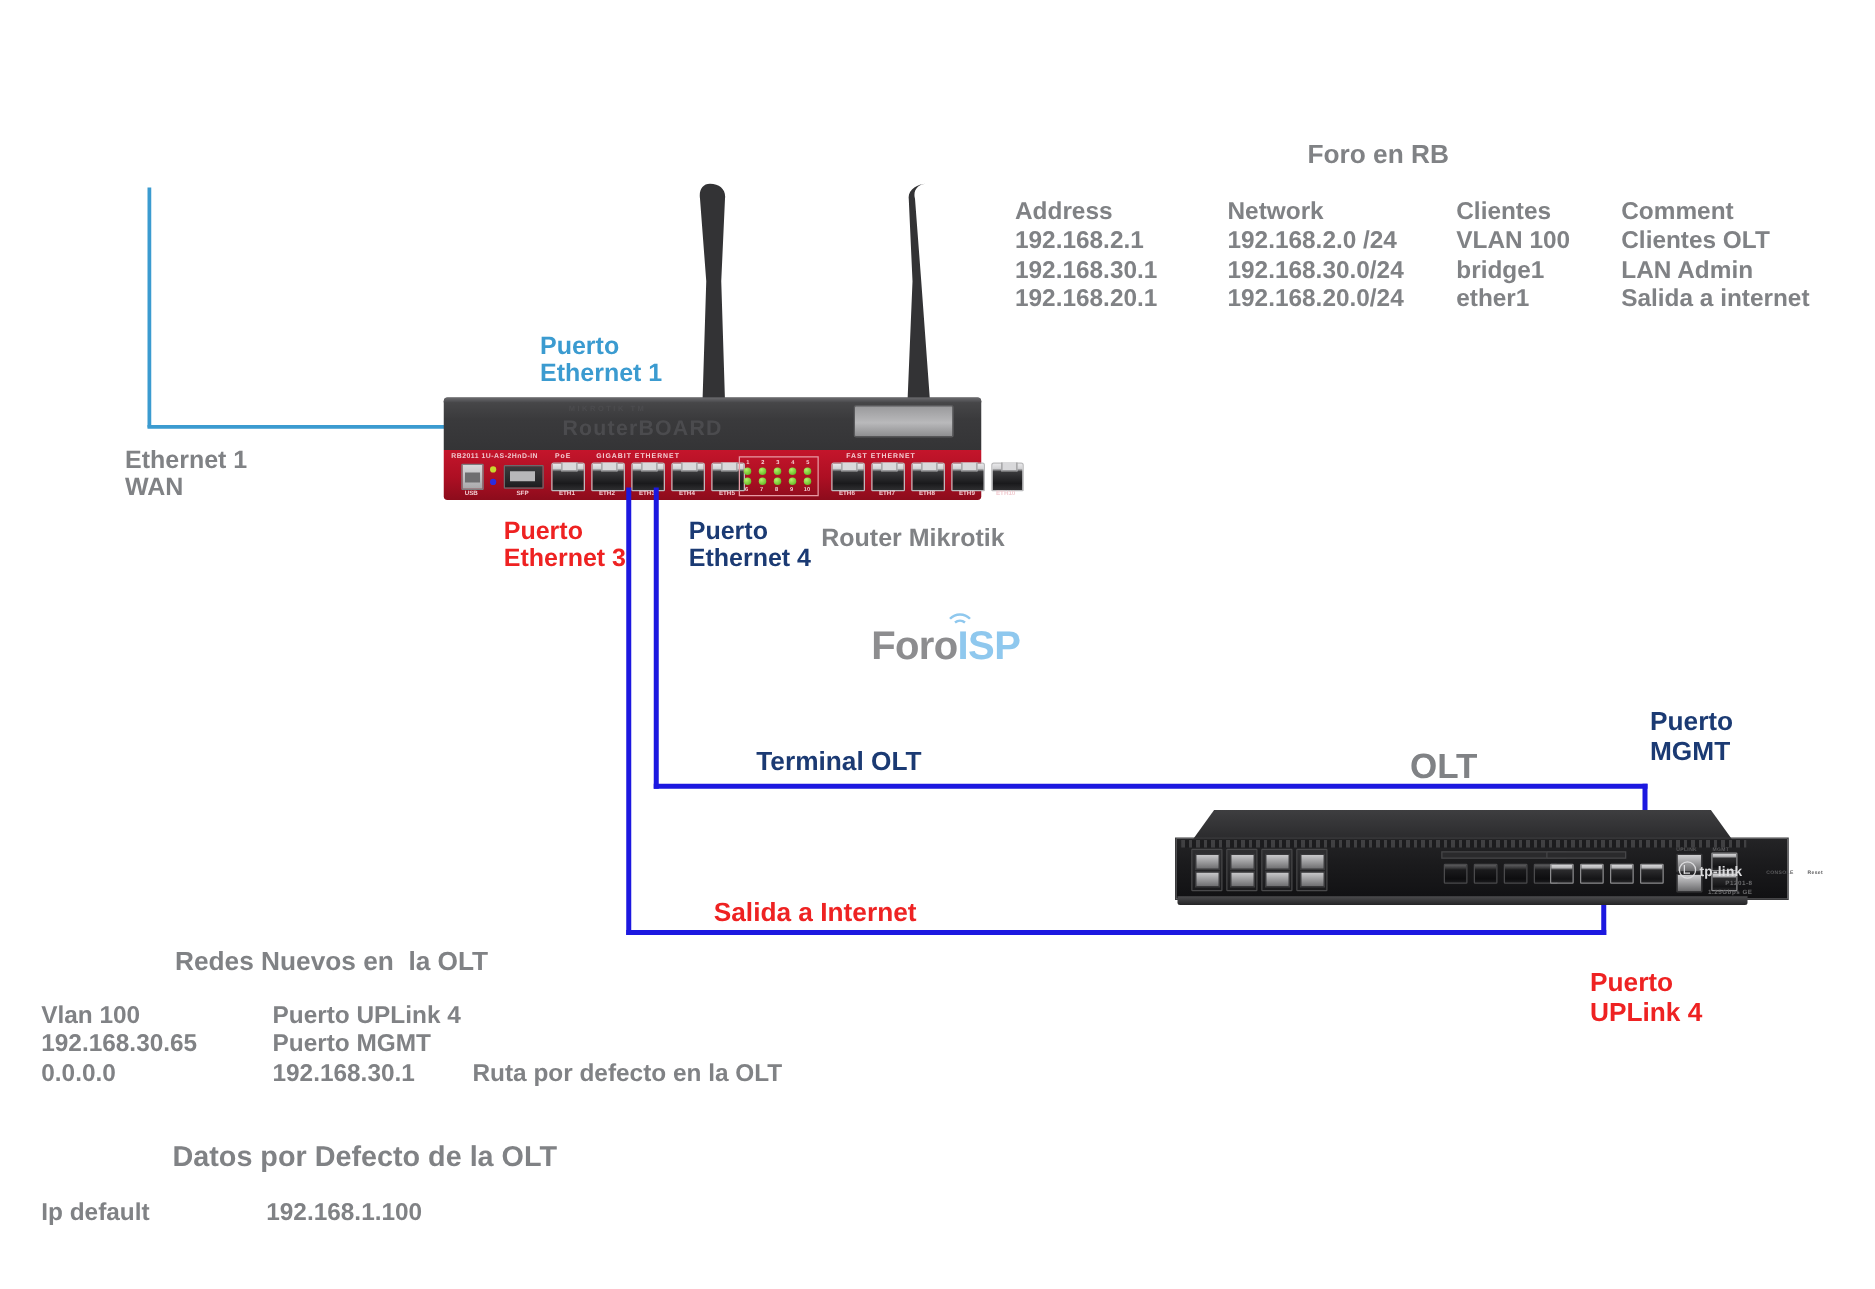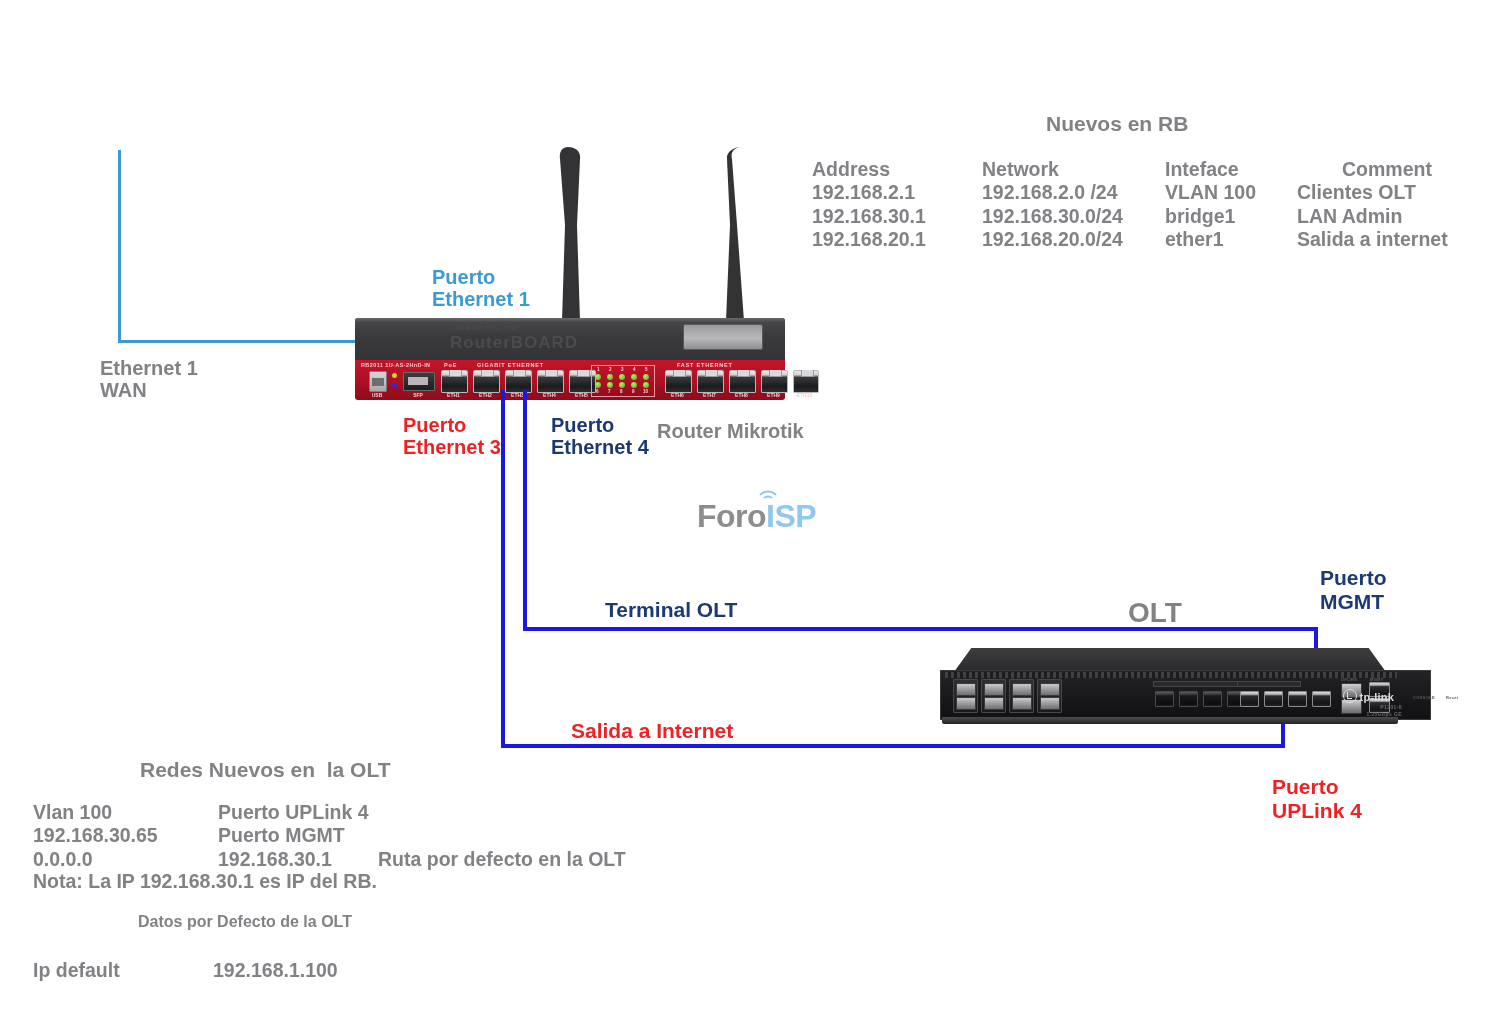--- a/index.html
+++ b/index.html
@@ -361,28 +361,28 @@
   </div>
 
   <div class="wm">
     <svg class="wm-ant" viewBox="0 0 22 18">
       <path d="M3,13 A11,11 0 0 1 19,13" fill="none" stroke="#8fc8ee" stroke-width="2"></path>
       <path d="M7,16 A6.5,6.5 0 0 1 15,16" fill="none" stroke="#8fc8ee" stroke-width="2"></path>
     </svg>
     <span class="a">Foro</span><span class="b">ISP</span>
   </div>
 
-  <div class="txt gray" style="left:1046px; top:112px; font-size:21px;">Nuevos en RB</div>
+  <div class="txt gray" style="left:1046px; top:112px; font-size:21px;">Foro en RB</div>
 
   <div class="tbl" style="left:812px; top:158px;">
     <div class="row">
       <div class="c" style="width:170px;">Address</div>
       <div class="c" style="width:183px;">Network</div>
-      <div class="c" style="width:132px;">Inteface</div>
-      <div class="c" style="width:180px;text-align:center;">Comment</div>
+      <div class="c" style="width:132px;">Clientes</div>
+      <div class="c" style="width:180px;">Comment</div>
     </div>
     <div class="row">
       <div class="c" style="width:170px;">192.168.2.1</div>
       <div class="c" style="width:183px;">192.168.2.0 /24</div>
       <div class="c" style="width:132px;">VLAN 100</div>
       <div class="c" style="width:180px;">Clientes OLT</div>
     </div>
     <div class="row">
       <div class="c" style="width:170px;">192.168.30.1</div>
       <div class="c" style="width:183px;">192.168.30.0/24</div>
@@ -409,23 +409,22 @@
       <div class="c" style="width:185px;">192.168.30.65</div>
       <div class="c" style="width:160px;">Puerto MGMT</div>
       <div class="c"></div>
     </div>
     <div class="row">
       <div class="c" style="width:185px;">0.0.0.0</div>
       <div class="c" style="width:160px;">192.168.30.1</div>
       <div class="c">Ruta  por defecto en la OLT</div>
     </div>
   </div>
-  <div class="txt gray" style="left:33px; top:871px; font-size:19.5px;">Nota: La IP 192.168.30.1 es IP del RB.</div>
-
-  <div class="txt gray" style="left:138px; top:913px; font-size:16px;">Datos por Defecto de la OLT</div>
+
+  <div class="txt gray" style="left:138px; top:913px; font-size:23px;">Datos por Defecto de la OLT</div>
 
   <div class="tbl" style="left:33px; top:959px;">
     <div class="row">
       <div class="c" style="width:180px;">Ip default</div>
       <div class="c">192.168.1.100</div>
     </div>
   </div>
 
 </div>
 

